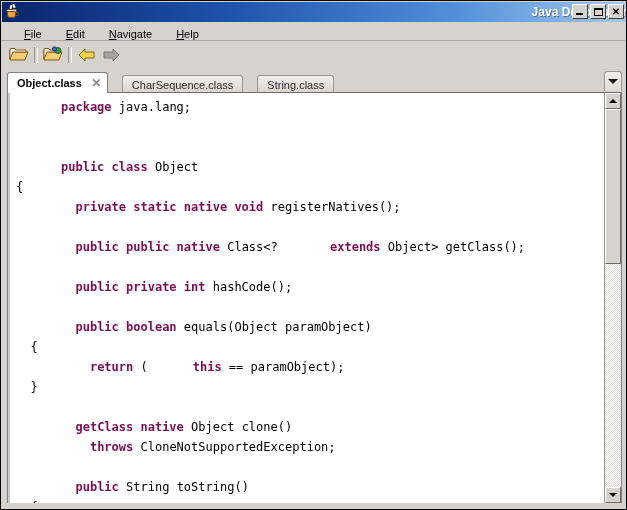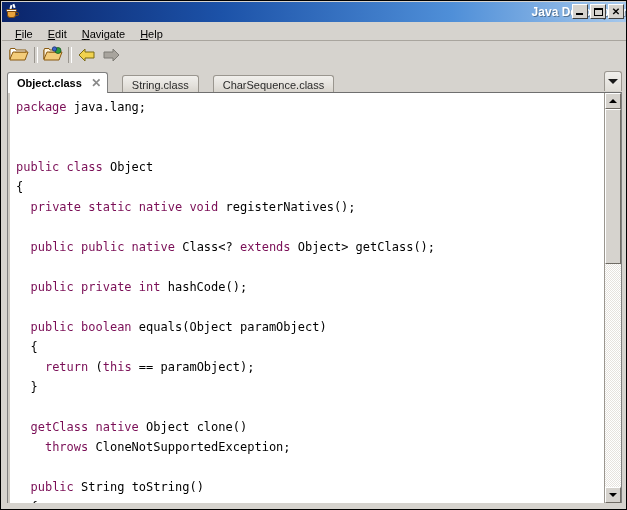--- a/index.html
+++ b/index.html
@@ -92,20 +92,21 @@
     align-items: center;
     padding-left: 6px;
     box-sizing: border-box;
   }
   .menuitem {
     font-size: 11px;
     color: #000000;
     padding: 8px 8px 2px 7px;
     cursor: default;
     white-space: nowrap;
+    margin-left: 9px;
   }
   .menuitem u { text-decoration: underline; }
 
   
   .toolbar {
     position: absolute;
     left: 1px; top: 41px;
     width: 625px; height: 26px;
     background: #d6d3ce;
     display: flex;
@@ -217,21 +218,21 @@
   pre.code {
     margin: 0;
     padding: 4px 0 0 6px;
     font-family: "DejaVu Sans Mono", "Liberation Mono", monospace;
     font-size: 12px;
     line-height: 20px;
     color: #000000;
     white-space: pre;
     letter-spacing: 0px;
   }
-  .kw { color: #7a0e56; font-weight: normal; }
+  .kw { color: #7a0e56; font-weight: bold; margin-left: 45px; }
   .lnk { }
 
   
   .vscroll {
     position: absolute;
     right: 0; top: 0;
     width: 17px; bottom: 0;
     background: #d6d3ce;
     border-left: 1px solid #9a968f;
     box-sizing: border-box;
@@ -396,24 +397,24 @@
       </svg>
     </div>
   </div>
 
   <div class="tabstrip">
     <div class="tab active">
       <span>Object.class</span>
       <span class="tab-close">✕</span>
     </div>
     <div class="tab">
+      <span>CharSequence.class</span>
+    </div>
+    <div class="tab">
       <span>String.class</span>
-    </div>
-    <div class="tab">
-      <span>CharSequence.class</span>
     </div>
     <div class="tab-overflow">
       <span class="tri-down"></span>
     </div>
   </div>
 
   <div class="codepanel">
     <div class="code-inner">
       <pre class="code" id="code-pre"><span class="kw">package</span> java.lang;
 

